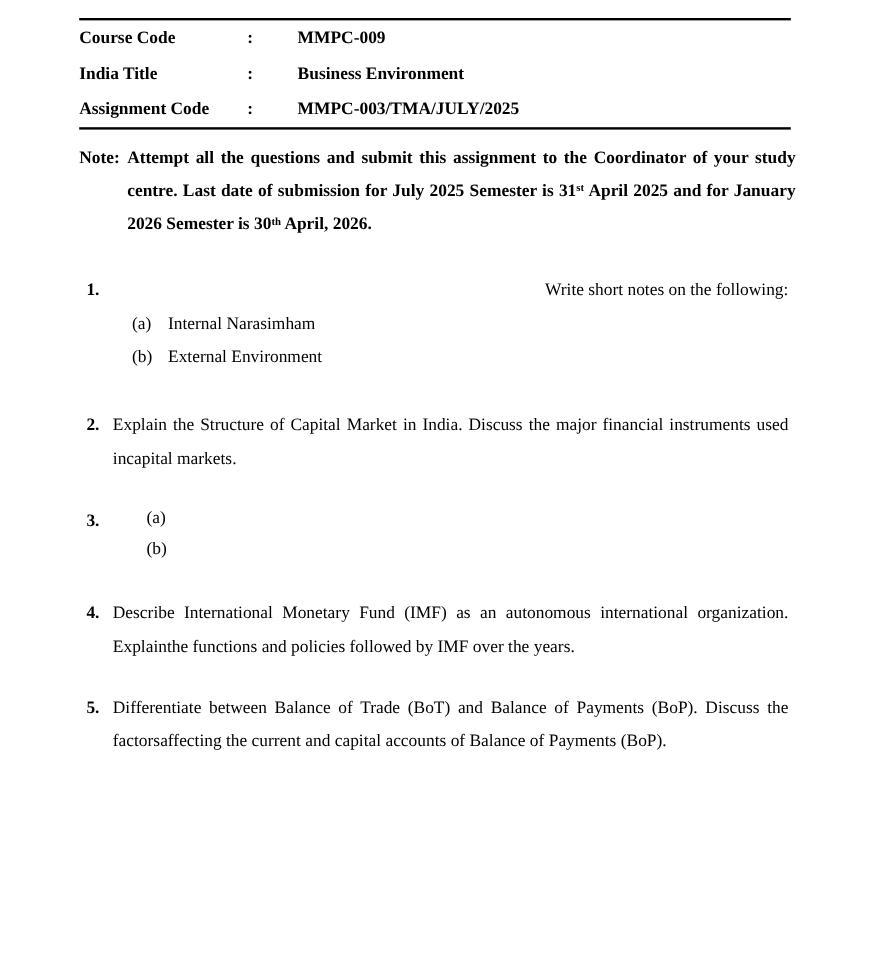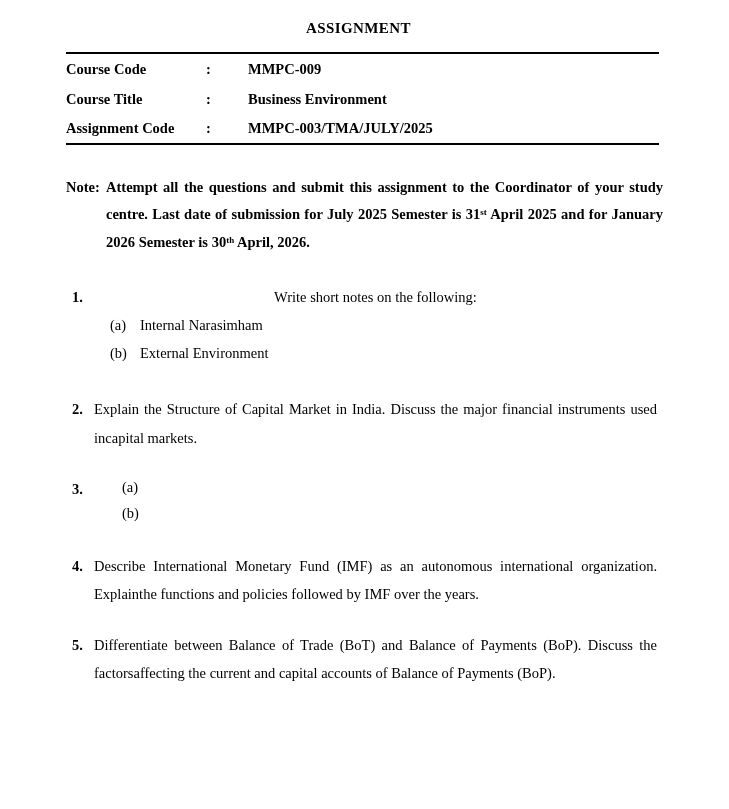--- a/index.html
+++ b/index.html
@@ -55,21 +55,21 @@
     height: 29.5px;
     padding-top: 8px !important;
     box-sizing: border-box;
   }
   .col-label { width: 140px; }
   .col-colon { width: 42px; }
   .col-value { width: auto; }
 
   
   .note-block {
-    margin: 29px 66px 0 66px;
+    margin: 11px 66px 0 66px;
     font-size: 14.5px;
     font-weight: bold;
     text-align: justify;
     text-justify: inter-word;
     line-height: 1.93;
   }
   .note-label {
     float: left;
     width: 40px;
   }
@@ -102,21 +102,21 @@
   }
   .q-body {
     flex: 1 1 auto;
   }
   .q-text {
     text-align: justify;
     text-justify: inter-word;
     line-height: 1.95;
   }
   .q-text.no-justify {
-    text-align: center;
+    text-align: right;
   }
   .q-gap-1 { height: 28px; }
   .q-gap-2 { height: 23px; }
   .q-gap-3 { height: 25px; }
   .q-gap-4 { height: 23px; }
 
   .sub-list {
     margin: 0;
     padding: 0;
     list-style: none;
@@ -134,32 +134,31 @@
   
   .sub-list.style-b { margin-left: 28px; }
   .sub-list.style-b .sub-marker { width: 25px; }
   .sub-list.style-b .sub-item { line-height: 1.78; }
 </style>
 </head>
 <body>
 
 <div class="page">
 
-  <div class="doc-title">ASSIGNMENT</div>
 
   <div class="info-table-wrap">
     <table class="info-table">
       <tbody id="info-table-body">
           <tr>
             <td class="col-label info-row-cell">Course Code</td>
             <td class="col-colon info-row-cell">:</td>
             <td class="col-value info-row-cell">MMPC-009</td>
           </tr>
           <tr>
-            <td class="col-label info-row-cell">Course Title</td>
+            <td class="col-label info-row-cell">India Title</td>
             <td class="col-colon info-row-cell">:</td>
             <td class="col-value info-row-cell">Business Environment</td>
           </tr>
           <tr>
             <td class="col-label info-row-cell">Assignment Code</td>
             <td class="col-colon info-row-cell">:</td>
             <td class="col-value info-row-cell">MMPC-003/TMA/JULY/2025</td>
           </tr>
         </tbody>
     </table>

